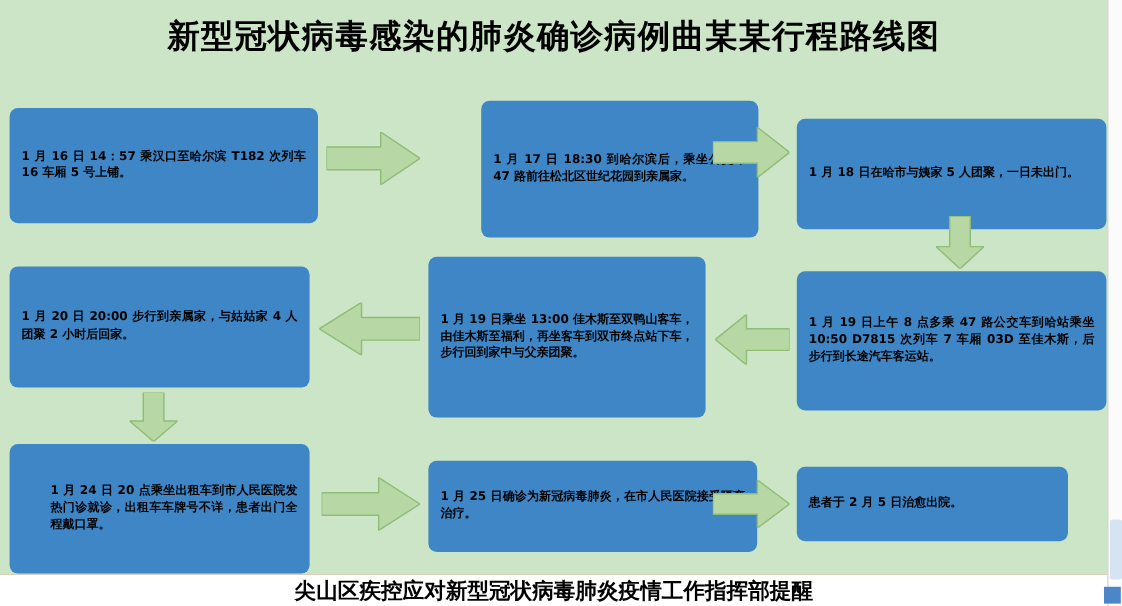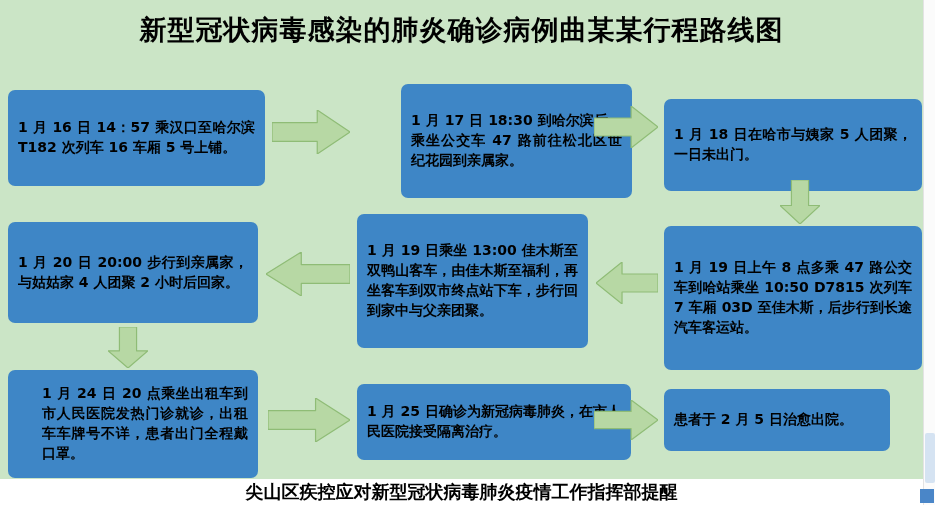--- a/index.html
+++ b/index.html
@@ -31,21 +31,21 @@
     position:absolute;left:0;top:12px;width:923px;
     text-align:center;
     font-size:27px;font-weight:bold;color:#000;
     letter-spacing:1px;
   }
   .box{
     position:absolute;
     background:var(--box-fill);
     border-radius:7px;
     color:var(--box-text);
-    font-size:14px;font-weight:bold;
+    font-size:10px;font-weight:bold;
     line-height:1.42;
     padding:7px 10px;
     display:flex;align-items:center;
   }
   .box span{display:block;text-align:justify;width:100%;}
   .arrow{position:absolute;}
   .arrow svg{display:block;width:100%;height:100%;}
   .arrow polygon{
     fill:var(--arrow-fill);
     stroke:var(--arrow-border);
@@ -103,21 +103,21 @@
     <div class="box" style="left:664px;top:99px;width:258px;height:92px;">
       <span>1 月 18 日在哈市与姨家 5 人团聚，一日未出门。</span>
     </div>
 
     <div class="arrow" style="left:780px;top:180px;width:40px;height:44px;">
       <svg viewBox="0 0 56 100" preserveAspectRatio="none">
           <polygon points="16,0 40,0 40,58 56,58 28,100 0,58 16,58"></polygon>
         </svg>
     </div>
 
-    <div class="box" style="left:664px;top:226px;width:258px;height:144px;">
+    <div class="box" style="left:664px;top:226px;width:258px;height:116px;">
       <span>1 月 19 日上午 8 点多乘 47 路公交车到哈站乘坐 10:50 D7815 次列车 7 车厢 03D 至佳木斯，后步行到长途汽车客运站。</span>
     </div>
     <div class="arrow" style="left:596px;top:262px;width:62px;height:42px;">
       <svg viewBox="0 0 100 56" preserveAspectRatio="none">
           <polygon points="100,16 42,16 42,0 0,28 42,56 42,40 100,40"></polygon>
         </svg>
     </div>
     <div class="box" style="left:357px;top:214px;width:231px;height:134px;">
       <span>1 月 19 日乘坐 13:00 佳木斯至双鸭山客车，由佳木斯至福利，再坐客车到双市终点站下车，步行回到家中与父亲团聚。</span>
     </div>

